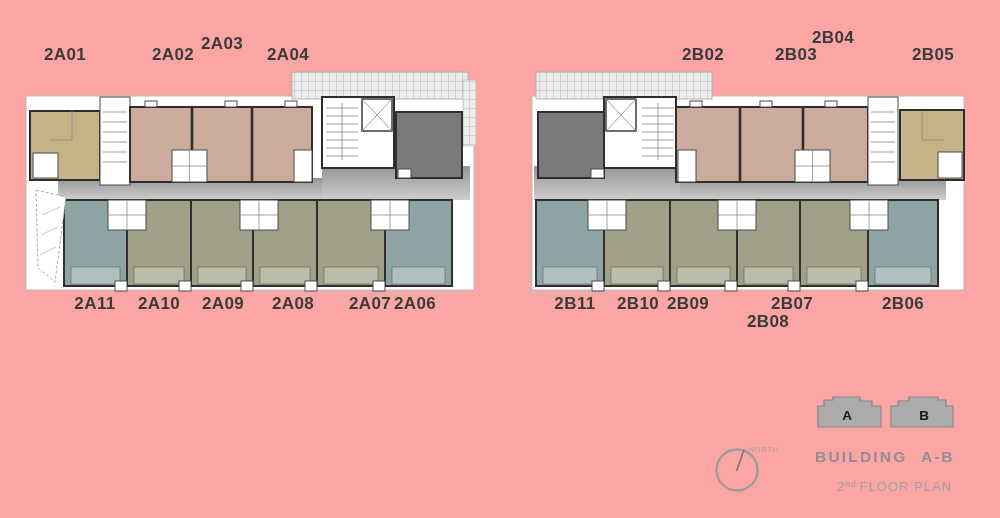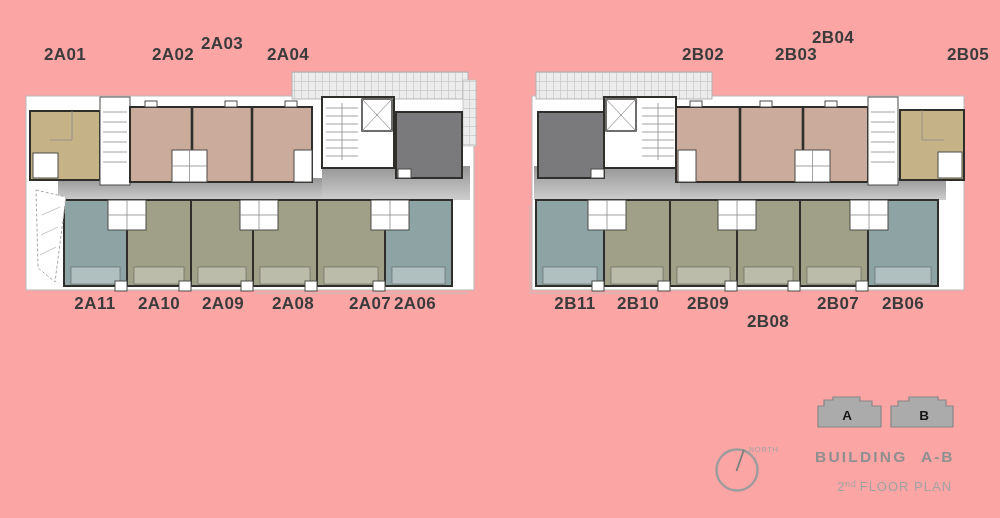--- a/index.html
+++ b/index.html
@@ -197,34 +197,34 @@
 
   <div>
     <div class="unit-label" style="left:65px;top:45px">2A01</div>
     <div class="unit-label" style="left:173px;top:45px">2A02</div>
     <div class="unit-label" style="left:222px;top:34px">2A03</div>
     <div class="unit-label" style="left:288px;top:45px">2A04</div>
 
     <div class="unit-label" style="left:703px;top:45px">2B02</div>
     <div class="unit-label" style="left:796px;top:45px">2B03</div>
     <div class="unit-label" style="left:833px;top:28px">2B04</div>
-    <div class="unit-label" style="left:968px;top:45px">2B05</div>
+    <div class="unit-label" style="left:933px;top:45px">2B05</div>
 
     <div class="unit-label" style="left:95px;top:294px">2A11</div>
     <div class="unit-label" style="left:159px;top:294px">2A10</div>
     <div class="unit-label" style="left:223px;top:294px">2A09</div>
     <div class="unit-label" style="left:293px;top:294px">2A08</div>
     <div class="unit-label" style="left:370px;top:294px">2A07</div>
     <div class="unit-label" style="left:415px;top:294px">2A06</div>
 
     <div class="unit-label" style="left:575px;top:294px">2B11</div>
     <div class="unit-label" style="left:638px;top:294px">2B10</div>
-    <div class="unit-label" style="left:708px;top:294px">2B09</div>
+    <div class="unit-label" style="left:688px;top:294px">2B09</div>
     <div class="unit-label" style="left:768px;top:312px">2B08</div>
-    <div class="unit-label" style="left:838px;top:294px">2B07</div>
+    <div class="unit-label" style="left:792px;top:294px">2B07</div>
     <div class="unit-label" style="left:903px;top:294px">2B06</div>
   </div>
 
   <svg style="left:700px;top:388px;width:275px;height:115px" viewBox="700 388 275 115">
 
     <g>
       <circle cx="737" cy="470" r="20.5" fill="none" stroke="#9c9c9c" stroke-width="2.4"></circle>
       <path d="M736.5 471L744 449.5" stroke="#7d7d7d" stroke-width="1.8" fill="none"></path>
       <text x="749" y="451.5" font-size="7" letter-spacing="1" class="legend-sub">NORTH</text>
     </g>

